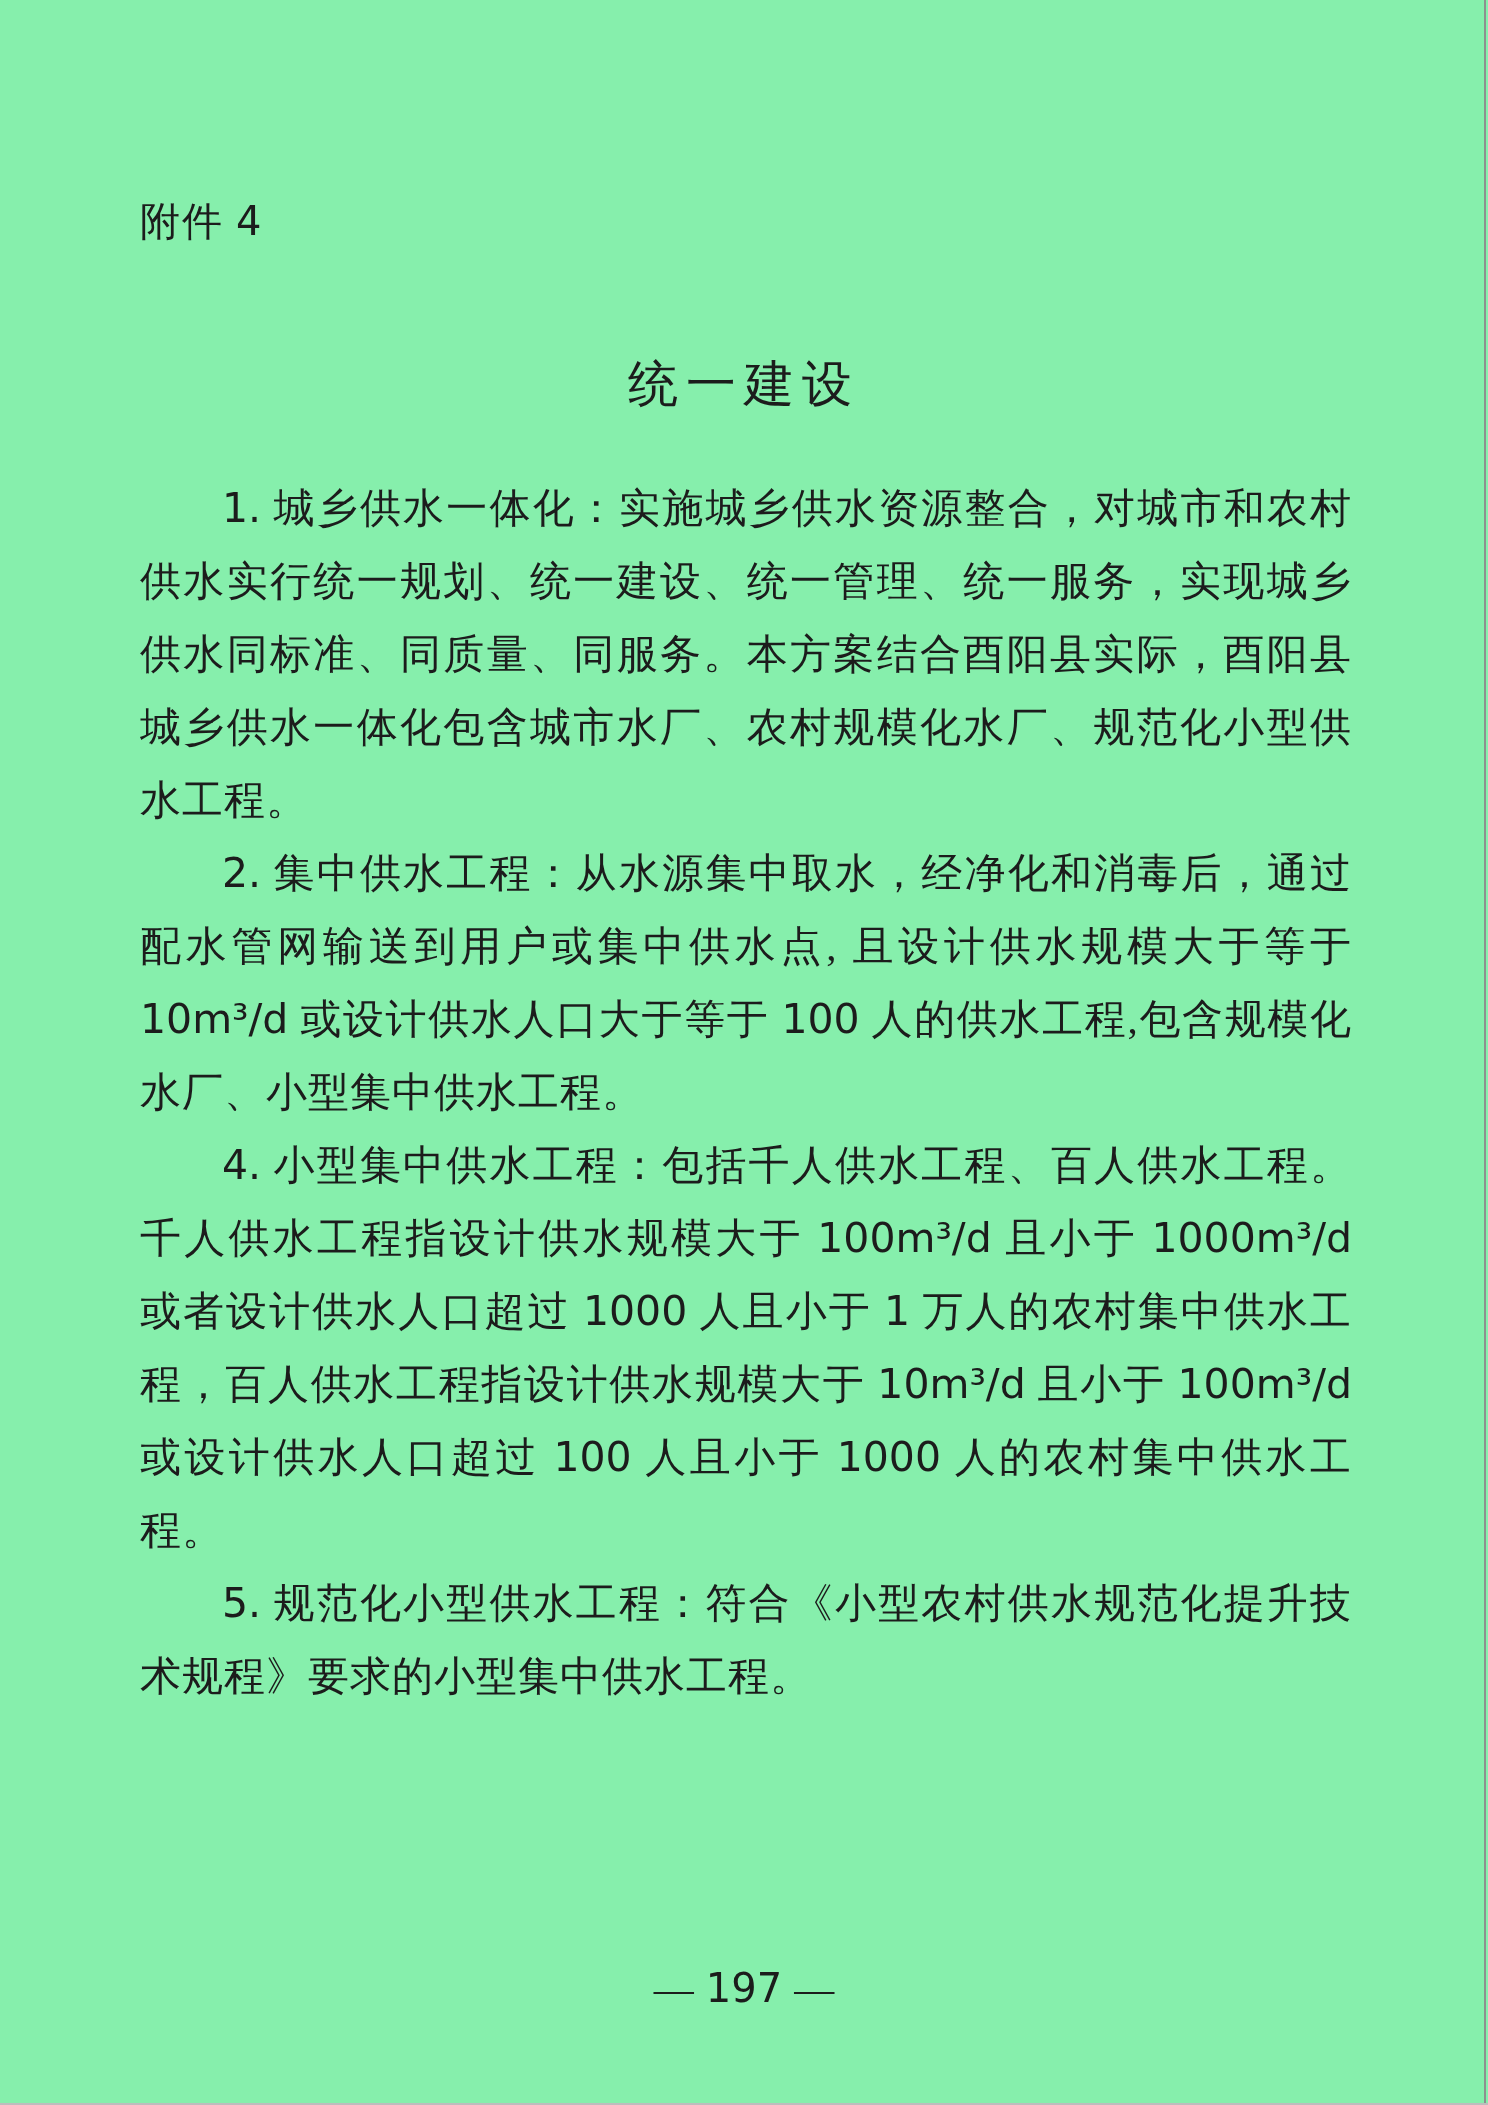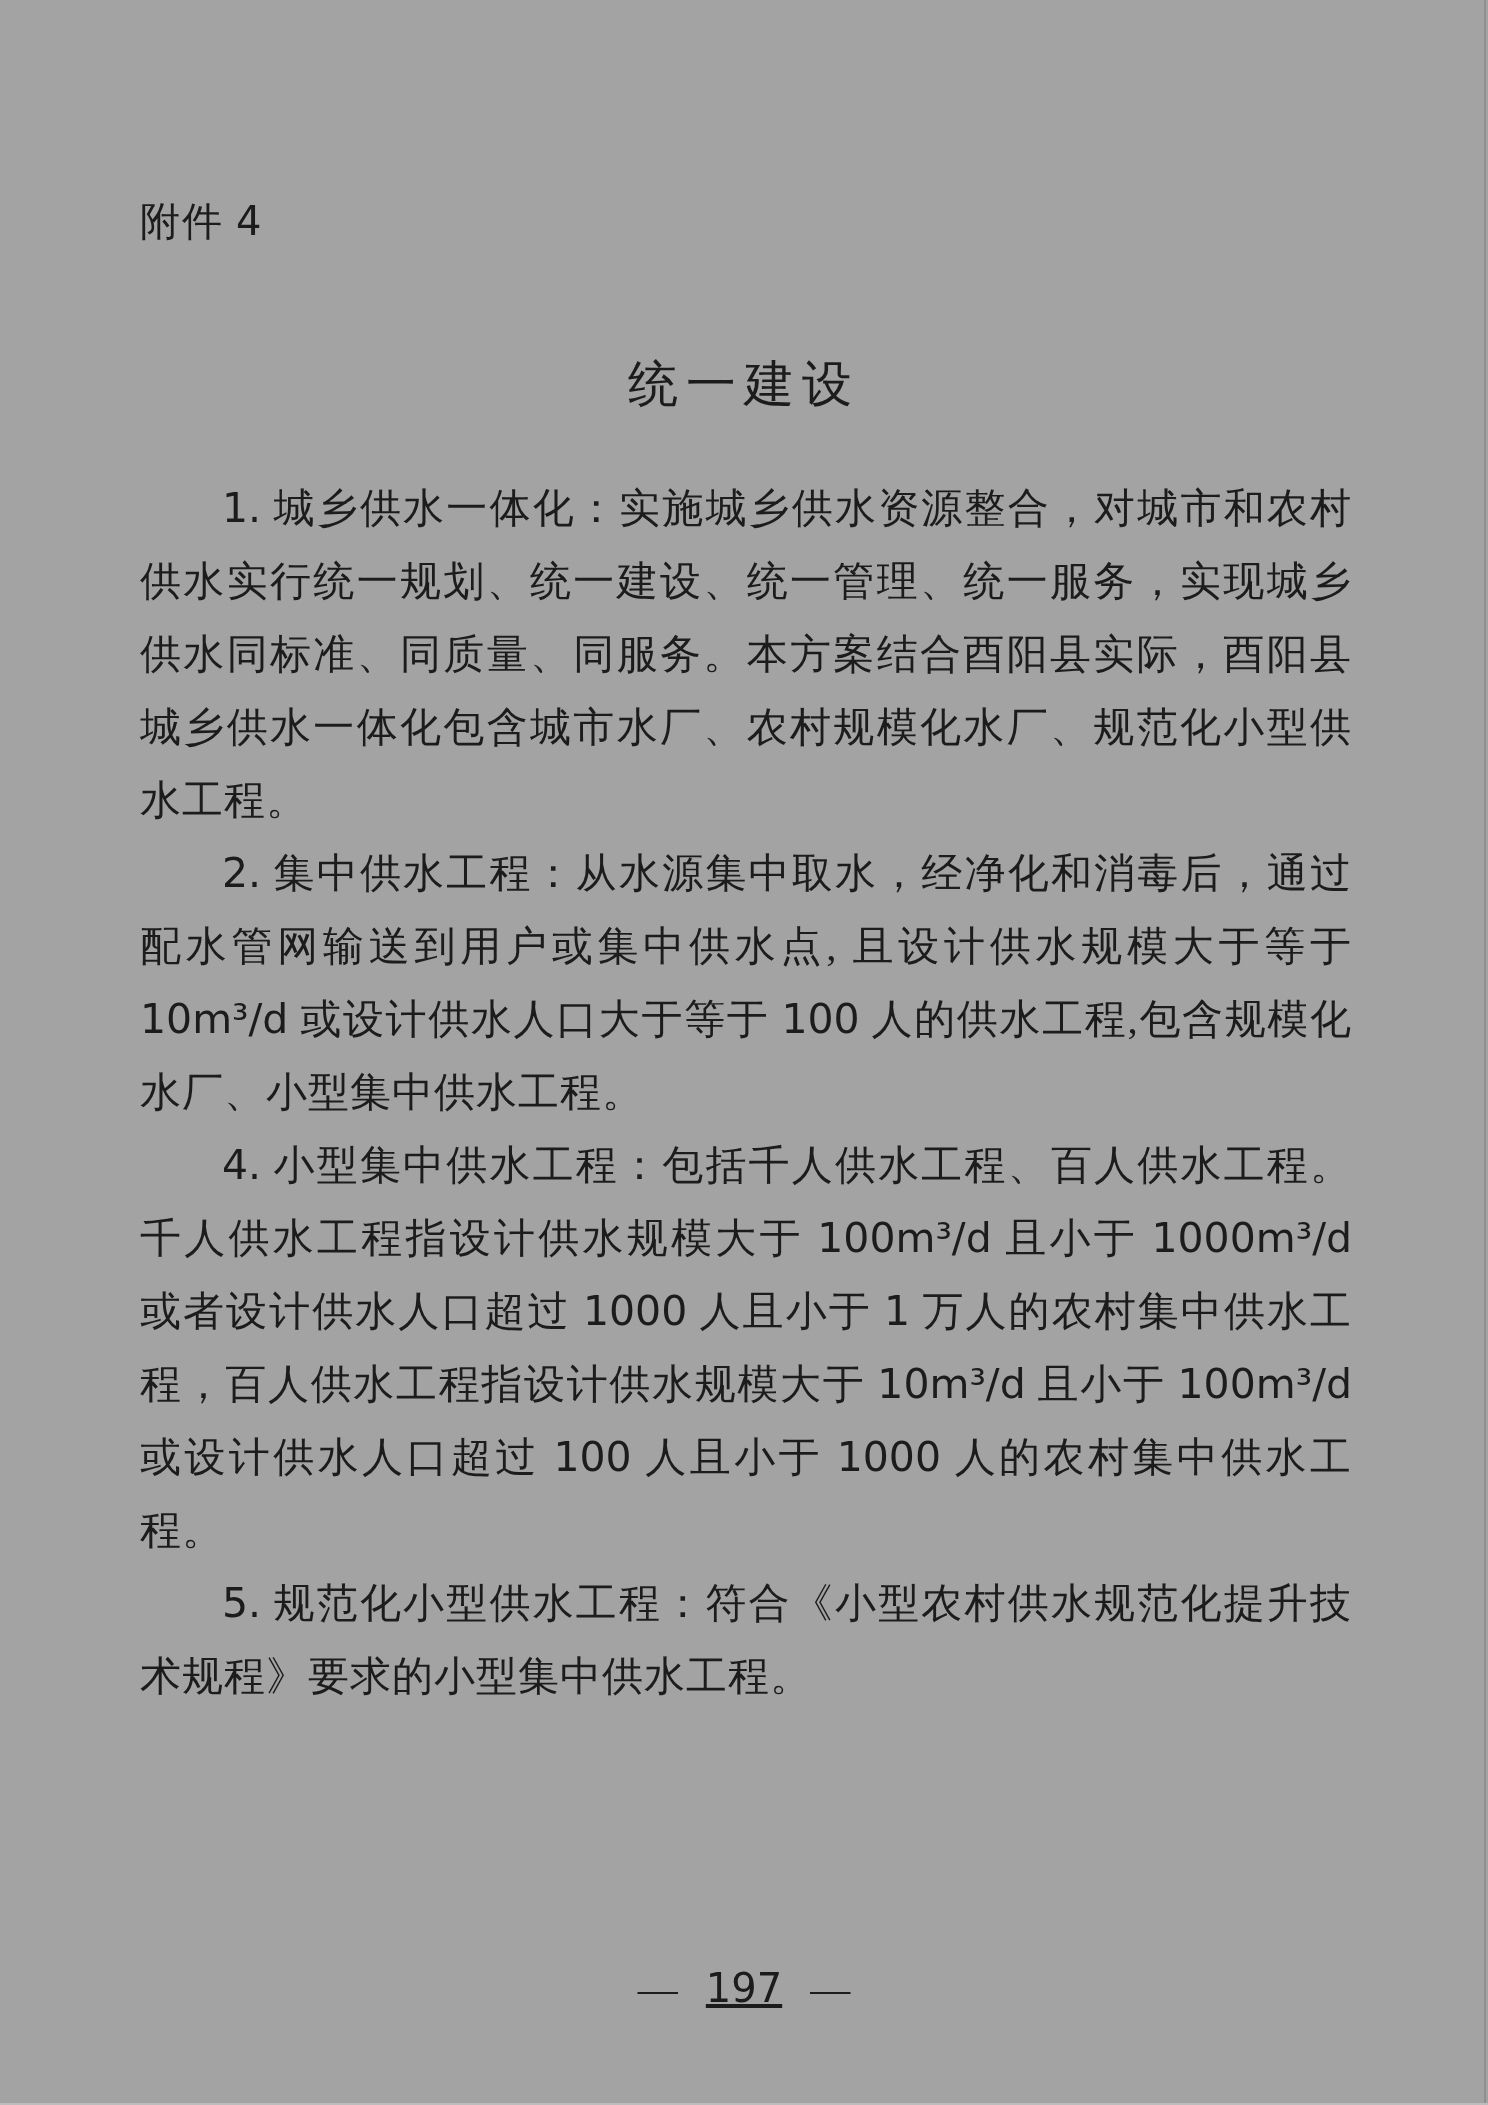--- a/index.html
+++ b/index.html
@@ -4,21 +4,21 @@
 <style>
   html, body {
     margin: 0;
     padding: 0;
     background: #ffffff;
   }
   .page {
     position: relative;
     width: 1488px;
     height: 2105px;
-    background: #a3a3a3;
+    background: #86efac;
     overflow: hidden;
     font-family: "Liberation Serif", "DejaVu Serif", serif;
     color: #1c1c1c;
   }
   .page-edge-right {
     position: absolute;
     top: 0;
     bottom: 0;
     right: 2px;
     width: 2px;
@@ -74,22 +74,21 @@
     position: absolute;
     top: 1962px;
     left: 0;
     width: 100%;
     text-align: center;
     font-size: 40px;
     line-height: 52px;
     color: #1c1c1c;
   }
   .footer .page-number {
-    margin: 0 28px;
-    text-decoration: underline;
+    margin: 0 12px;
   }
 </style>
 </head>
 <body>
 
 <div class="page">
 
   <div class="attachment-label latinize">附件 <span class="latin">4</span></div>
 
   <h1 class="doc-title" style="margin:0; font-size:50px;">统一建设</h1>

